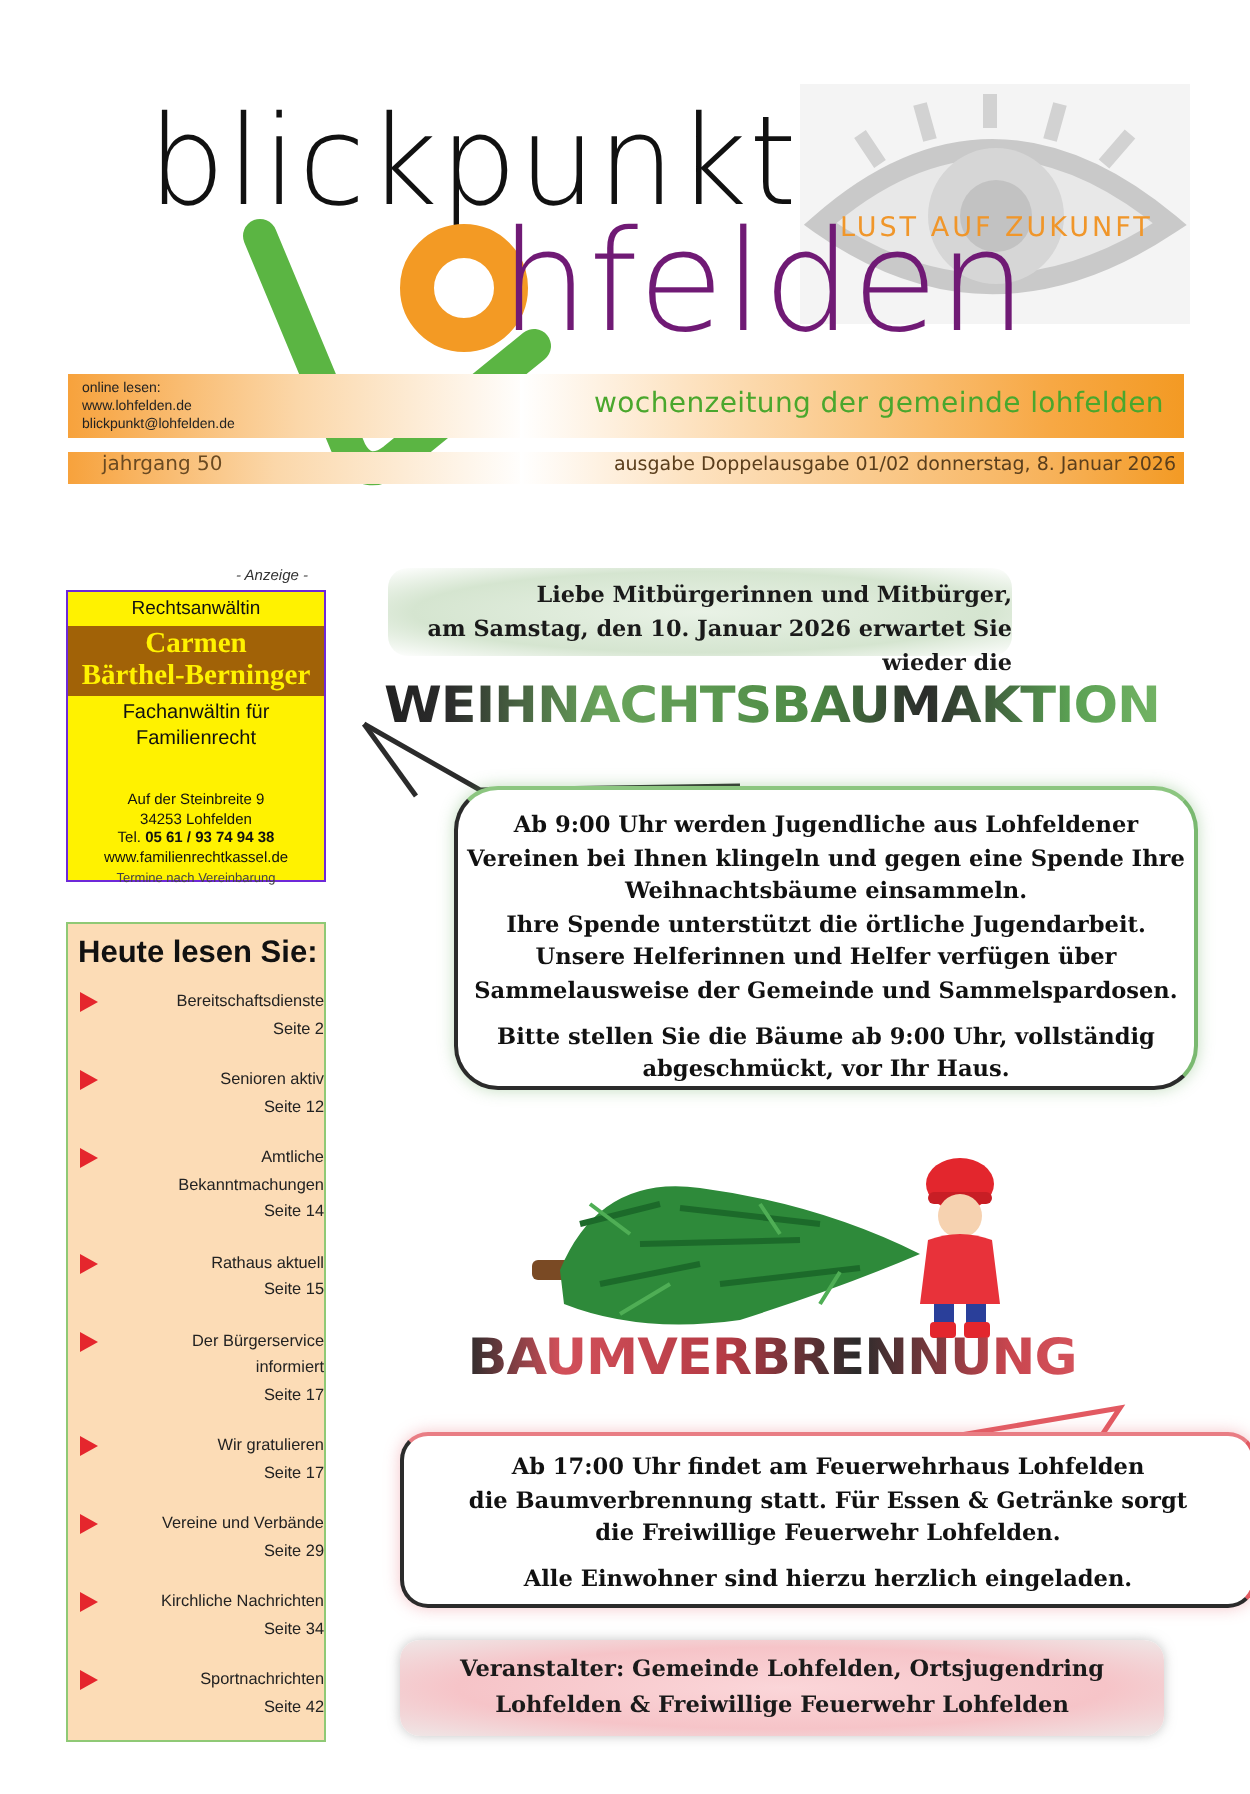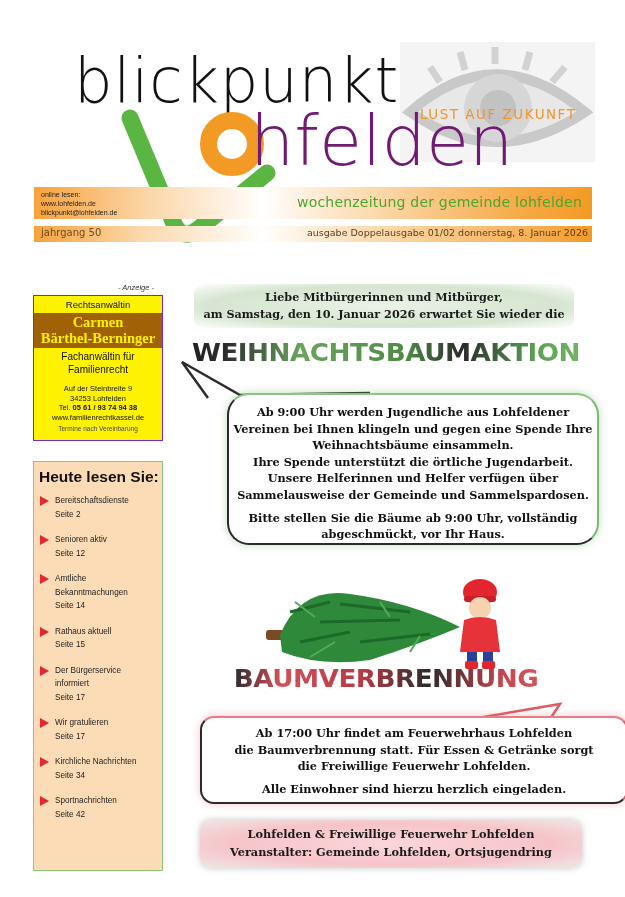--- a/index.html
+++ b/index.html
@@ -15,44 +15,44 @@
   .tagline { position: absolute; left: 420px; top: 106px; font-family: "DejaVu Sans", sans-serif; font-size: 13.5px; letter-spacing: 1.5px; color: #f0962a; }
   .logo-o { position: absolute; left: 200px; top: 112px; width: 64px; height: 64px; border-radius: 50%; border: 17px solid #f39a24; }
   .logo-v { position: absolute; left: 115px; top: 108px; width: 170px; height: 135px; }
 
   .bar { position: absolute; height: 28px; }
   .bar-online { left: 34px; top: 187px; width: 230px; height: 32px; background: linear-gradient(90deg, #f7a23c 0%, #fbd7a9 50%, #ffffff 100%); }
   .bar-online div { font-size: 7px; line-height: 9px; color: #222; padding: 3px 0 0 7px; }
   .bar-wochen { left: 260px; top: 187px; width: 332px; height: 32px; background: linear-gradient(90deg, #ffffff 0%, #fde3c2 25%, #f7a844 80%, #f39a24 100%); }
   .bar-wochen span { position: absolute; right: 10px; top: 7px; font-family: "DejaVu Sans", sans-serif; font-size: 14px; color: #4aa72d; letter-spacing: 0.2px; }
   .bar-jahr { left: 34px; top: 226px; width: 230px; height: 16px; background: linear-gradient(90deg, #f7a23c 0%, #fbd7a9 45%, #ffffff 100%); }
-  .bar-jahr span { position: absolute; left: 7px; top: 1px; font-family: "DejaVu Sans", sans-serif; font-size: 10px; color: #6a4a22; }
+  .bar-jahr span { position: absolute; left: 17px; top: 1px; font-family: "DejaVu Sans", sans-serif; font-size: 10px; color: #6a4a22; }
   .bar-ausgabe { left: 260px; top: 226px; width: 332px; height: 16px; background: linear-gradient(90deg, #ffffff 0%, #fde3c2 25%, #f7b25a 80%, #f39a24 100%); }
   .bar-ausgabe span { position: absolute; right: 4px; top: 1px; font-family: "DejaVu Sans", sans-serif; font-size: 9.5px; color: #5a3e1c; white-space: nowrap; }
 
   
   .anzeige-label { position: absolute; left: 118px; top: 283px; font-size: 7.5px; font-style: italic; color: #333; text-align: right; }
   .ad { position: absolute; left: 33px; top: 295px; width: 130px; height: 146px; background: #fff200; border: 1px solid #6d28d9; text-align: center; }
   .ad .role { font-size: 9.5px; padding-top: 3px; color: #111; }
   .ad .namebox { background: #a16207; margin-top: 3px; padding: 1px 0 2px; }
   .ad .namebox div { font-family: "Liberation Serif", serif; font-weight: bold; color: #fff200; font-size: 14.5px; line-height: 16px; }
   .ad .spec { font-size: 10px; line-height: 12.5px; margin-top: 3px; color: #111; }
-  .ad .addr { font-size: 7.5px; line-height: 9.5px; margin-top: 8px; color: #111; }
+  .ad .addr { font-size: 7.5px; line-height: 9.5px; margin-top: 19px; color: #111; }
   .ad .addr b { font-weight: bold; }
   .ad .termine { font-size: 6.5px; color: #444; margin-top: 3px; }
 
   .toc { position: absolute; left: 33px; top: 461px; width: 130px; height: 410px; background: #fcdcb6; border: 1.5px solid #8fc975; }
   .toc h2 { font-size: 15.5px; font-weight: bold; padding: 6px 0 0 5px; color: #111; }
-  .toc ul { list-style: none; margin-top: 8px; }
+  .toc ul { list-style: none; margin-top: 8px; text-align: right; }
   .toc li { position: relative; padding-left: 21px; font-size: 8.2px; line-height: 13.5px; color: #222; margin-bottom: 12px; }
   .toc li .tri { position: absolute; left: 6px; top: 2px; width: 0; height: 0; border-top: 5px solid transparent; border-bottom: 5px solid transparent; border-left: 9px solid #e5262d; }
 
   
   .poster { position: absolute; left: 180px; top: 276px; width: 412px; height: 608px; background: #fff; }
-  .intro { position: absolute; left: 14px; top: 8px; width: 380px; height: 44px; border-radius: 10px; background: radial-gradient(ellipse at center, #e9f2e6 0%, #d5e5d0 65%, #ffffff 100%); text-align: center; font-family: "DejaVu Serif", serif; font-weight: bold; font-size: 11.2px; line-height: 17px; padding-top: 5px; color: #1a1a1a; }
+  .intro { position: absolute; left: 14px; top: 8px; width: 312px; height: 44px; border-radius: 10px; background: radial-gradient(ellipse at center, #e9f2e6 0%, #d5e5d0 65%, #ffffff 100%); text-align: right; font-family: "DejaVu Serif", serif; font-weight: bold; font-size: 11.2px; line-height: 17px; padding-top: 5px; color: #1a1a1a; }
   .headline { position: absolute; left: 4px; top: 62px; width: 404px; text-align: center; font-family: "DejaVu Sans", sans-serif; font-weight: bold; font-size: 25px; letter-spacing: -0.5px; transform: scaleX(1.05); transform-origin: center; }
   .headline.green { background: linear-gradient(90deg, #1b1b1b 0%, #2c2c2c 12%, #6aa55c 30%, #4d8a45 55%, #2b2b2b 68%, #5aa053 85%, #7dbb6c 100%); -webkit-background-clip: text; background-clip: text; color: transparent; }
   .bubble1 { position: absolute; left: 24px; top: 117px; width: 372px; height: 152px; border-radius: 22px; border: 2.5px solid #2b2b2b; border-top-color: #8cc680; border-right-color: #7ab970; box-shadow: 0 0 8px rgba(120,180,110,0.45); background: #fff; margin-left: 23px; }
   .tail1 { position: absolute; left: 0; top: 84px; width: 200px; height: 50px; }
   .bubble-text { text-align: center; font-family: "DejaVu Serif", serif; font-weight: bold; font-size: 11.3px; line-height: 16.6px; color: #111; padding-top: 9px; }
   .bubble-text p + p { margin-top: 6px; }
 
   .tree-area { position: absolute; left: 80px; top: 296px; width: 250px; height: 100px; }
   .headline.red { top: 388px; background: linear-gradient(90deg, #1b1b1b 0%, #2c2c2c 14%, #d2505a 25%, #b43a44 45%, #2b2b2b 60%, #c9464f 78%, #e66a72 100%); -webkit-background-clip: text; background-clip: text; color: transparent; }
   .bubble2 { position: absolute; left: 20px; top: 440px; width: 428px; height: 88px; border-radius: 14px; border: 2.5px solid #2b2b2b; border-top-color: #e97d84; border-right-color: #e25a62; box-shadow: 0 0 8px rgba(230,110,120,0.4); background: #fff; }
@@ -147,20 +147,25 @@
     <li>
         <span class="tri"></span>
         <div>Der Bürgerservice</div>
         <div>informiert</div>
         <div>Seite 17</div>
       </li>
     <li>
         <span class="tri"></span>
         <div>Wir gratulieren</div>
         <div>Seite 17</div>
+      </li>
+    <li>
+        <span class="tri"></span>
+        <div>Vereine und Verbände</div>
+        <div>Seite 29</div>
       </li>
     <li>
         <span class="tri"></span>
         <div>Kirchliche Nachrichten</div>
         <div>Seite 34</div>
       </li>
     <li>
         <span class="tri"></span>
         <div>Sportnachrichten</div>
         <div>Seite 42</div>
@@ -228,16 +233,16 @@
         <span>die Baumverbrennung statt.  Für Essen &amp; Getränke sorgt</span><br>
         <span>die Freiwillige Feuerwehr Lohfelden.</span>
       </p>
       <p>
         <span>Alle Einwohner sind hierzu herzlich eingeladen.</span>
       </p>
     </div>
   </div>
 
   <div class="organizer">
+    <div>Veranstalter: Gemeinde Lohfelden, Ortsjugendring</div>
     <div>Lohfelden &amp; Freiwillige Feuerwehr Lohfelden</div>
-    <div>Veranstalter: Gemeinde Lohfelden, Ortsjugendring</div>
   </div>
 </main>
 
 </body></html>

